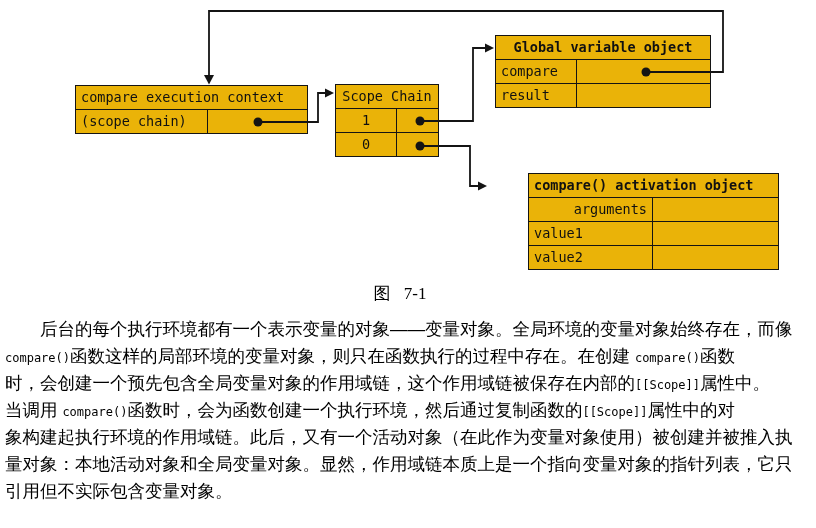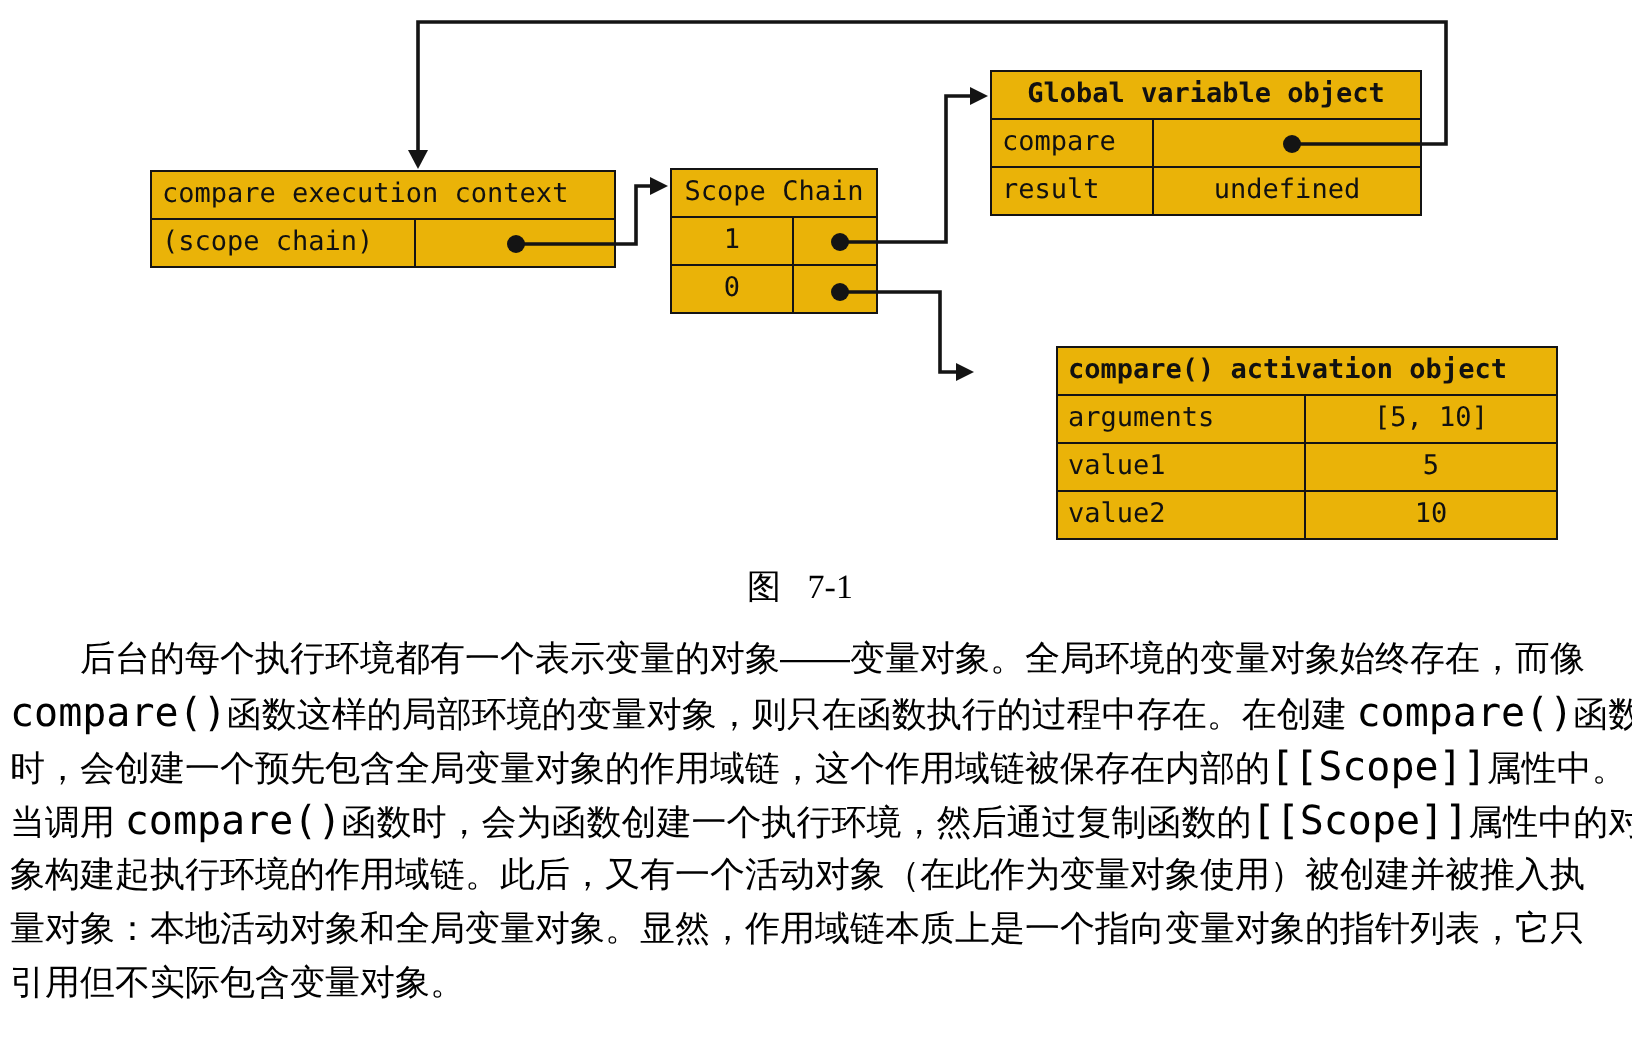--- a/index.html
+++ b/index.html
@@ -5,32 +5,32 @@
   html,body{margin:0;padding:0;background:#fff;}
   .page{position:relative;width:816px;height:528px;background:#fff;overflow:hidden;
         font-family:"Liberation Sans",sans-serif;color:#0a0a0a;}
   .diagram{position:absolute;left:0;top:0;width:816px;height:312px;}
   .arrows{position:absolute;left:0;top:0;pointer-events:none;}
   .box{position:absolute;background:#eab308;border:1.5px solid #141414;box-sizing:border-box;
        font-family:"DejaVu Sans Mono","Liberation Mono",monospace;font-size:13.5px;color:#111;}
   .hdr{height:23px;line-height:23px;border-bottom:1.5px solid #141414;padding:0 5px;white-space:nowrap;overflow:hidden;}
   .hdr.bold{font-weight:bold;}
   .hdr.center{text-align:center;padding:0;}
-  .brow{display:flex;height:23px;line-height:23px;border-bottom:1.5px solid #141414;}
+  .brow{display:flex;height:23px;line-height:23px;border-bottom:1.5px solid #141414;flex-direction:column;}
   .brow:last-child{border-bottom:none;}
   .cell{box-sizing:border-box;white-space:nowrap;overflow:hidden;}
   .lbl{border-right:1.5px solid #141414;padding:0 5px;}
   .lbl.center{text-align:center;padding:0;}
   .val{flex:1;text-align:center;}
   .caption{position:absolute;left:0;top:282px;width:800px;text-align:center;
            font-family:"Liberation Serif",serif;font-size:17px;word-spacing:9px;color:#000;}
   .para{position:absolute;left:5px;top:316px;width:808px;font-size:17.5px;color:#000;}
   .pline{height:27px;line-height:27px;white-space:nowrap;}
   .pline.indent{text-indent:35px;}
-  .code{font-family:"DejaVu Sans Mono","Liberation Mono",monospace;font-size:20px;}
+  .code{font-family:"DejaVu Sans Mono","Liberation Mono",monospace;font-size:12px;}
 </style>
 </head>
 <body>
 
 <div class="page">
 
   <div class="diagram">
 
     <div class="box" style="left:75px;top:85px;width:233px;">
       <div class="hdr">compare execution context</div>
@@ -60,21 +60,21 @@
       </div>
       <div class="brow">
         <div class="cell lbl" style="width:81px;">result</div>
         <div class="cell val">undefined</div>
       </div>
     </div>
 
     <div class="box" style="left:488px;top:173px;width:251px;margin-left:40px;">
       <div class="hdr bold">compare() activation object</div>
       <div class="brow">
-        <div class="cell lbl" style="width:124px;">arguments</div>
+        <div class="cell lbl" style="width:124px;text-align:right;">arguments</div>
         <div class="cell val">[5, 10]</div>
       </div>
       <div class="brow">
         <div class="cell lbl" style="width:124px;">value1</div>
         <div class="cell val">5</div>
       </div>
       <div class="brow">
         <div class="cell lbl" style="width:124px;">value2</div>
         <div class="cell val">10</div>
       </div>

